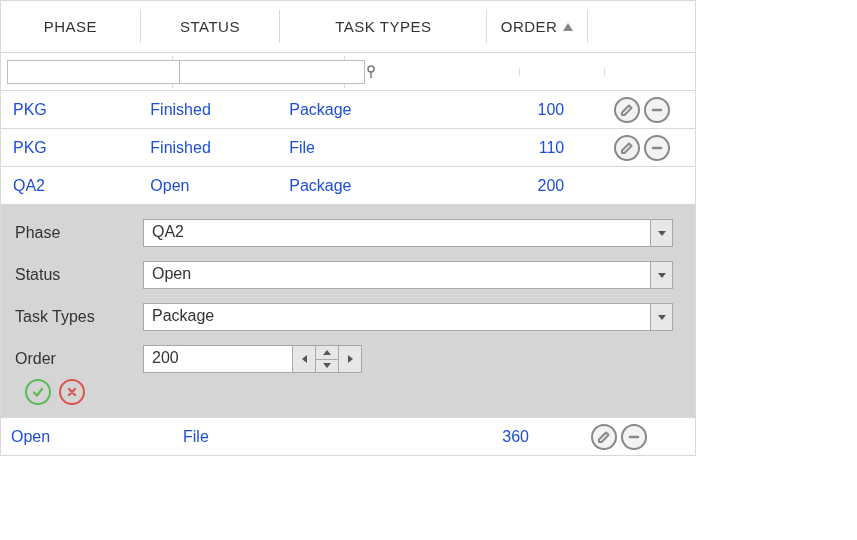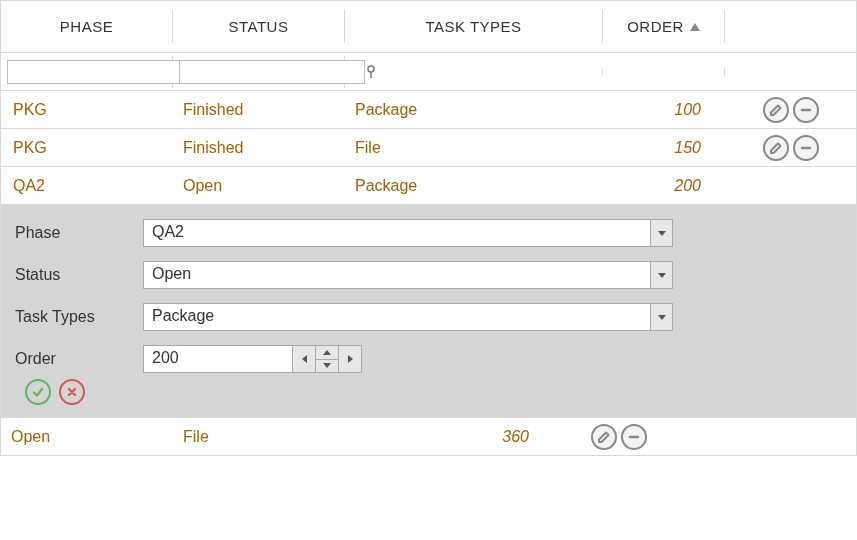--- a/index.html
+++ b/index.html
@@ -5,21 +5,21 @@
   * { box-sizing: border-box; }
   body {
     margin: 0;
     padding: 0;
     font-family: "Segoe UI", Arial, sans-serif;
     font-size: 15px;
     color: #333;
     background: #fff;
   }
   .grid {
-    width: 857px;
+    width: 696px;
     border: 1px solid #d9d9d9;
     border-top: none;
   }
   .row {
     display: flex;
     border-top: 1px solid #d9d9d9;
     align-items: center;
     min-height: 38px;
   }
   .header-row { min-height: 52px; }
@@ -56,23 +56,23 @@
     border: 1px solid #bdbdbd;
     padding: 2px 4px;
     font-size: 13px;
     background: #fff;
   }
   .filter-icon {
     width: 14px; height: 20px;
     display:flex; align-items:center; justify-content:center;
     color:#777;
   }
-  .data-row { font-size: 16px; color:#a16207; }
+  .data-row { font-size: 16px; color:#1d4ed8; }
   .data-row .col-phase { padding-left: 12px; }
-  .data-row .col-order { padding-right: 24px; font-style: italic; }
+  .data-row .col-order { padding-right: 24px; }
   .circle-btn {
     width: 26px; height: 26px;
     border: 2.5px solid #888;
     border-radius: 50%;
     display:flex; align-items:center; justify-content:center;
     color:#888;
     background:#f3f3f3;
     cursor:pointer;
     font-weight:bold;
   }
@@ -259,21 +259,21 @@
             <line x1="3" y1="7" x2="11" y2="7" stroke="#888" stroke-width="2.5" stroke-linecap="round"></line>
           </svg>
       </div>
     </div>
   </div>
 
   <div class="row data-row">
     <div class="col-phase">PKG</div>
     <div class="col-status">Finished</div>
     <div class="col-types">File</div>
-    <div class="col-order">150</div>
+    <div class="col-order">110</div>
     <div class="col-actions">
       <div class="circle-btn">
         <svg width="14" height="14" viewBox="0 0 14 14">
             <path d="M2 12 L2 9.5 L9 2.5 L11.5 5 L4.5 12 Z" fill="none" stroke="#888" stroke-width="2" stroke-linejoin="round"></path>
           </svg>
       </div>
       <div class="circle-btn">
         <svg width="14" height="14" viewBox="0 0 14 14">
             <line x1="3" y1="7" x2="11" y2="7" stroke="#888" stroke-width="2.5" stroke-linecap="round"></line>
           </svg>

